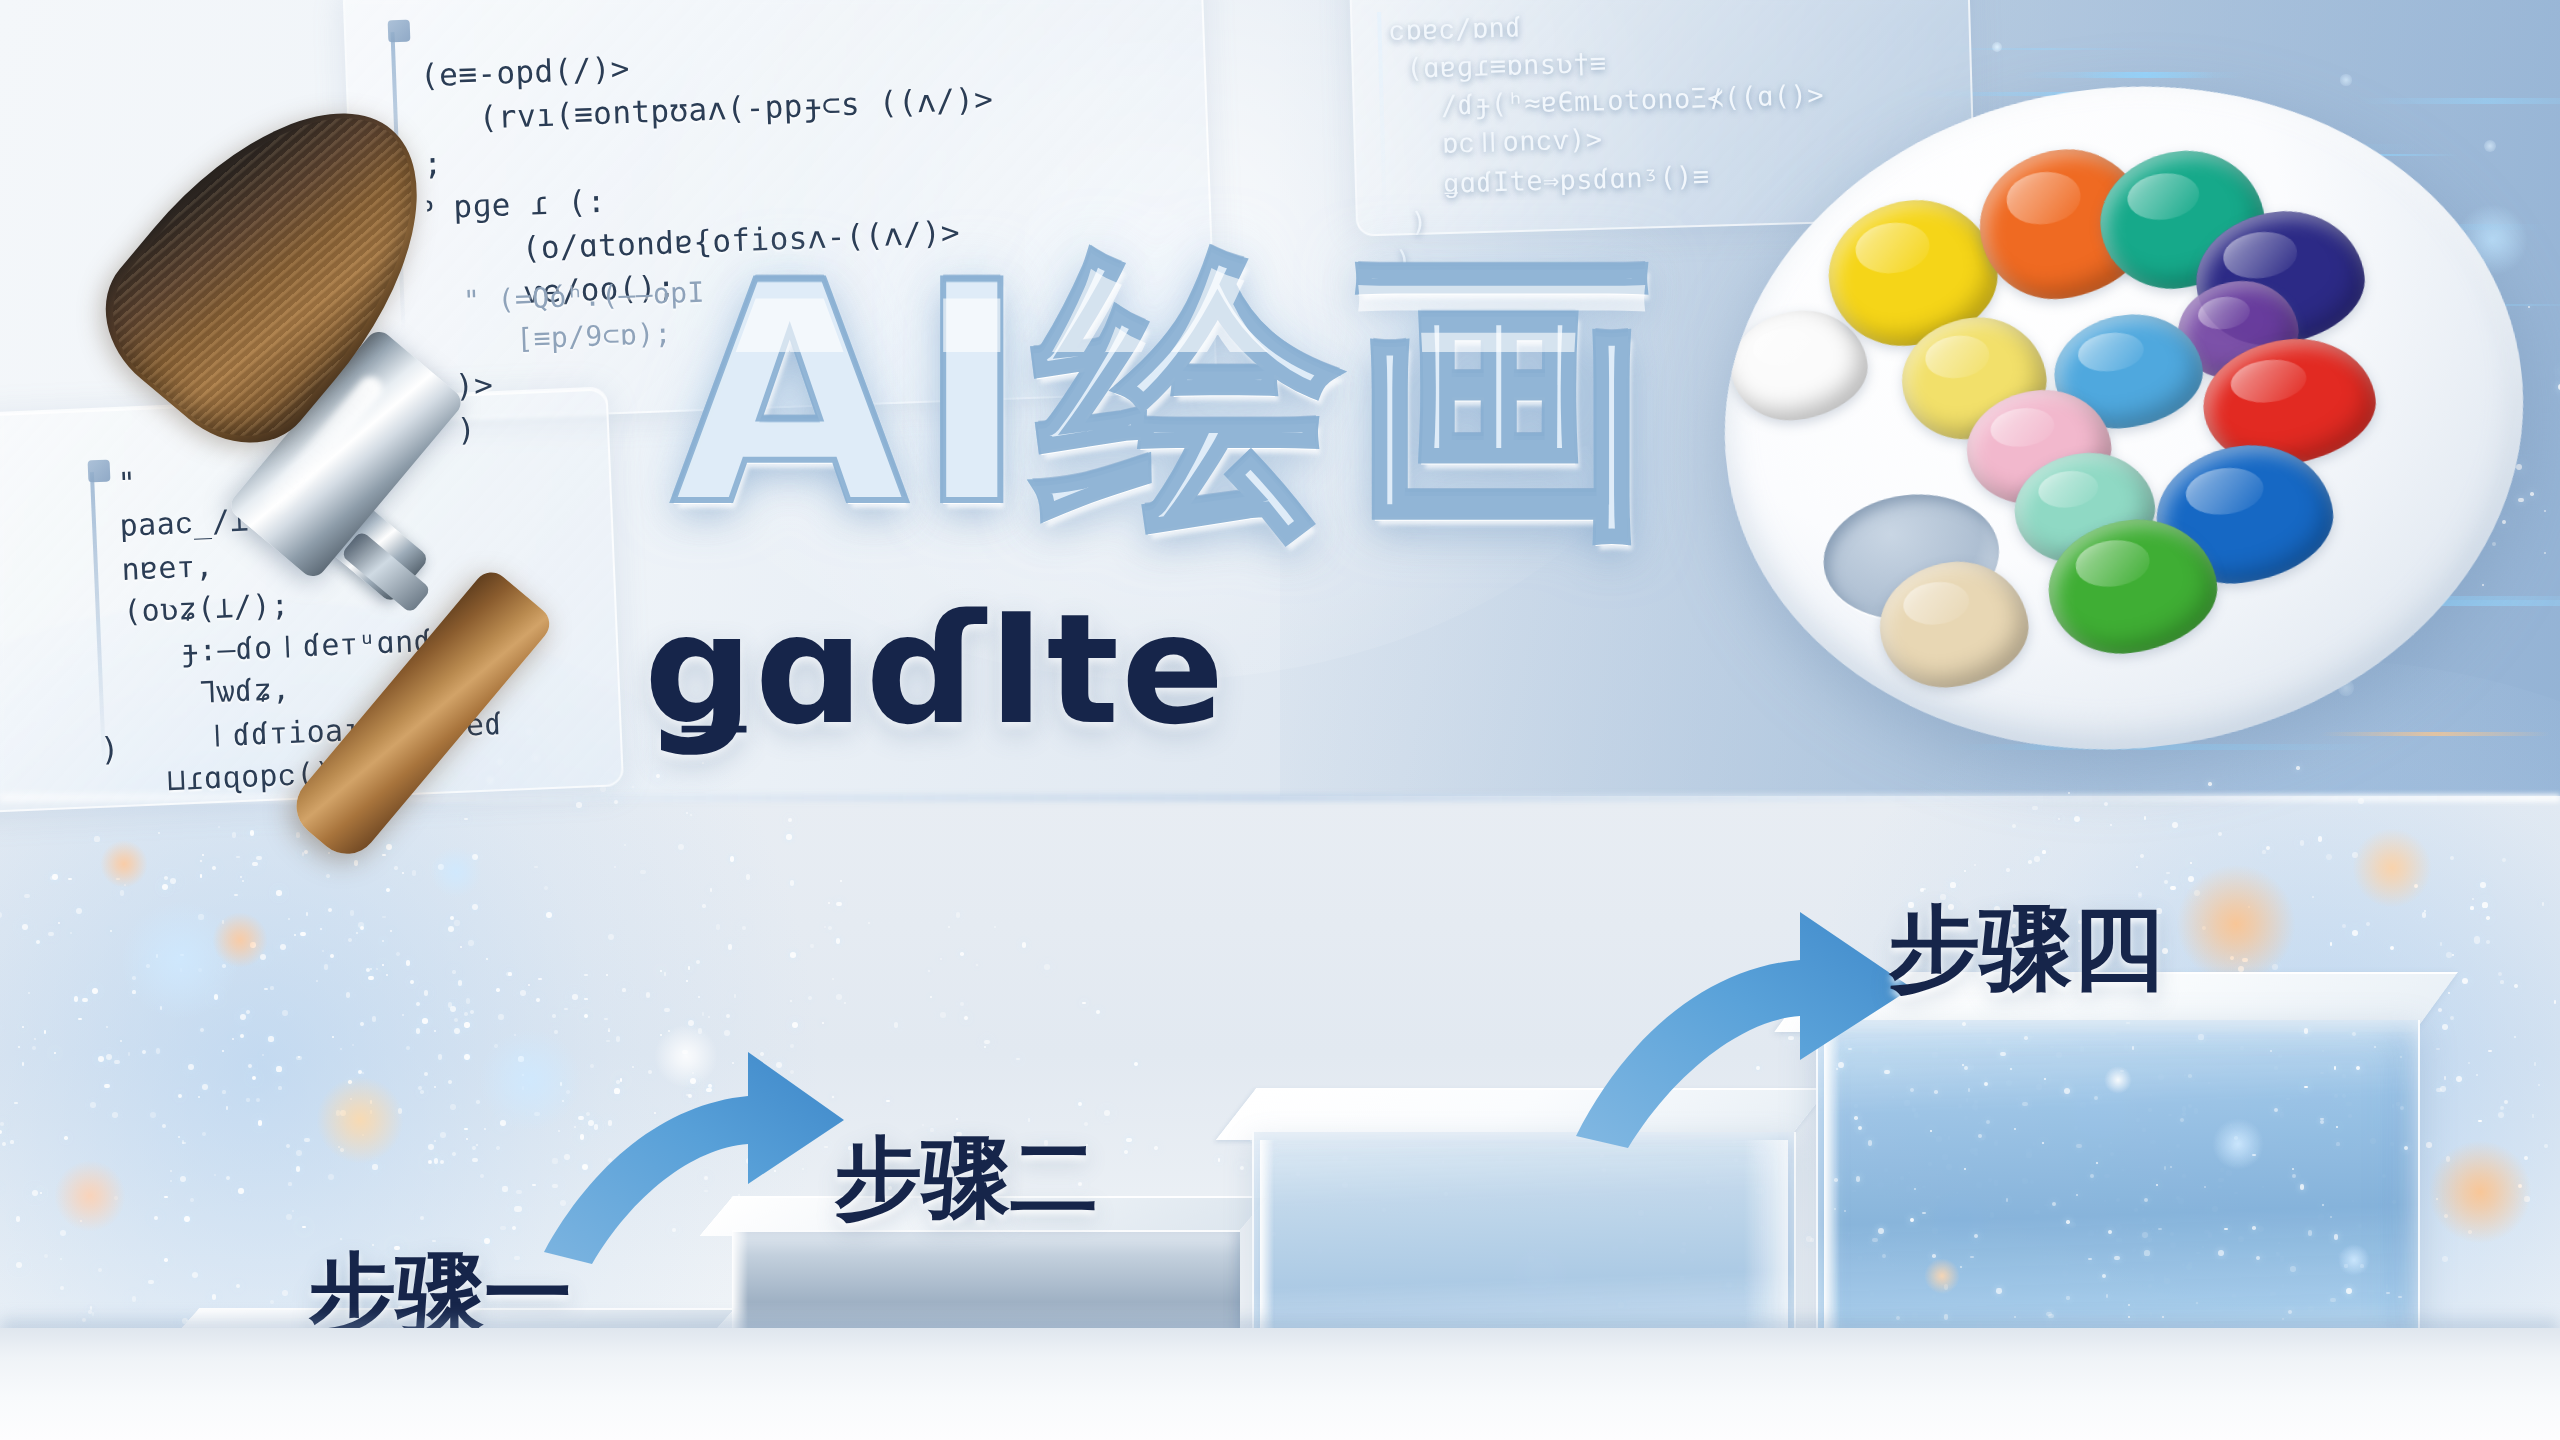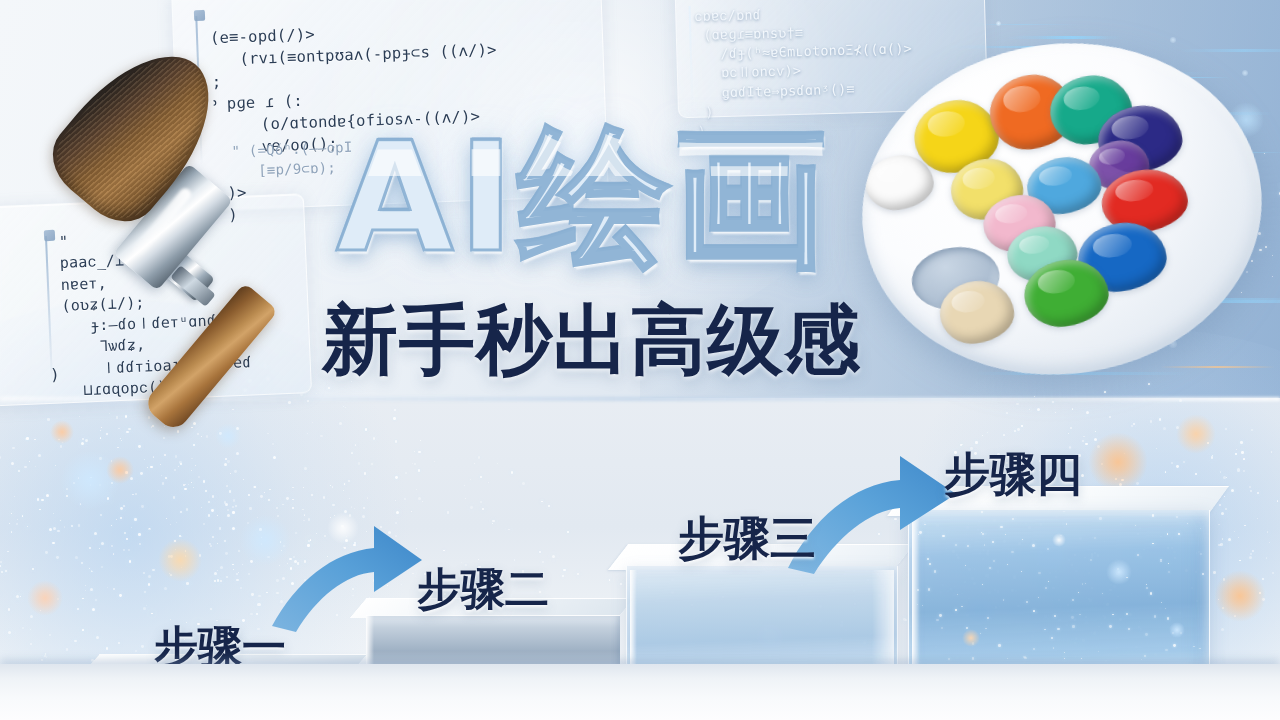--- a/index.html
+++ b/index.html
@@ -1464,21 +1464,21 @@
     <div class="b-part b-tip-hairs"></div>
   </div>
 
   <div class="title-glass">
     <span class="inner">AI绘画</span>
   </div>
   <div class="title-hi">
     <span>AI绘画</span>
   </div>
 
-  <div class="headline">新手秒出高级感</div>
+  <div class="headline">ǥɑɗIte</div>
 
   <div class="podium">
 
     <div class="step">
       <div style="position:absolute;left:92px;top:258px;width:268px;height:17px;
            background:linear-gradient(125deg,#ffffff,#eef3f8 45%,#dbe4ed 100%);
            transform:skewX(-42deg);border-top:1px solid rgba(255,255,255,.95);"></div>
       <div style="position:absolute;left:100px;top:272px;width:252px;height:16px;
            background:linear-gradient(180deg,#d7e0ea,#b9c7d6 55%,#97a9bd 100%);
            border-radius:0 0 2px 2px;box-shadow:inset 0 1px 0 rgba(255,255,255,.8);"></div>
@@ -1687,19 +1687,18 @@
           <stop offset="0%" stop-color="#82b8e2"></stop>
           <stop offset="55%" stop-color="#5aa2d9"></stop>
           <stop offset="100%" stop-color="#3f89ca"></stop>
         </linearGradient>
       </defs>
       <path d="M8,124 C32,76 72,40 120,36 L120,12 L176,50 L120,86 L120,64 C90,66 56,94 34,130 Z" fill="url(#ag2)"></path>
     </svg>
 
     <div class="lbl" style="left:417px;top:164px;font-size:44px;">步骤二</div>
     <div class="lbl" style="left:154px;top:222px;font-size:44px;">步骤一</div>
-    <div class="lbl" style="left:678px;top:112px;font-size:46px;">步骤三</div>
     <div class="lbl" style="left:944px;top:48px;font-size:46px;">步骤四</div>
   </div>
 
   <div class="floor-sheen"></div>
   <div class="floor"></div>
 </div>
 
 </body></html>

